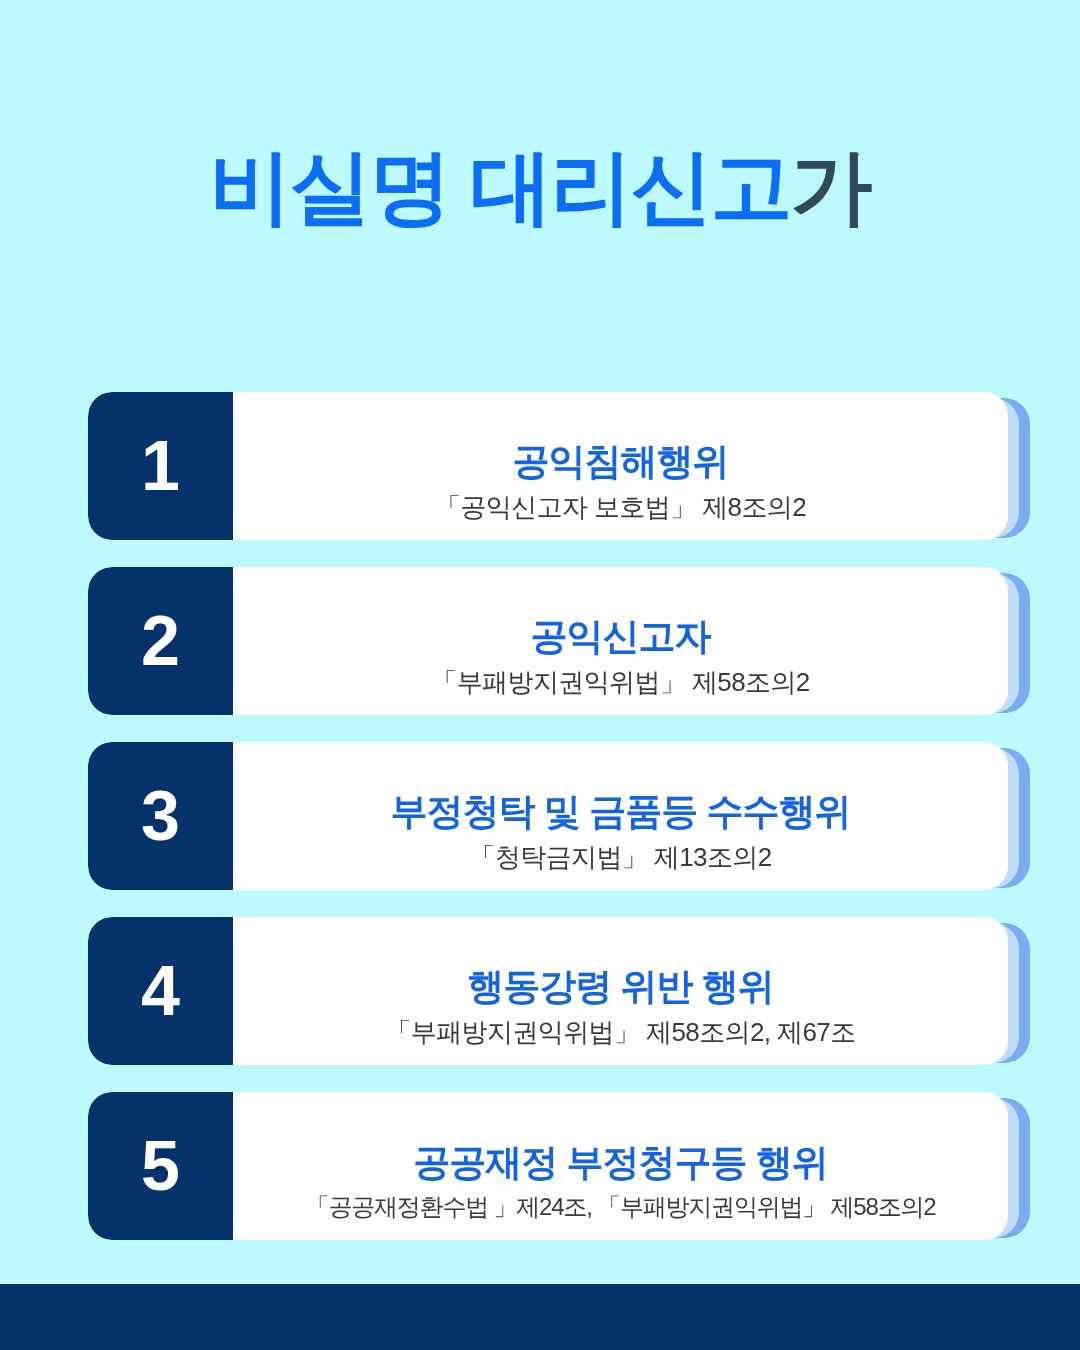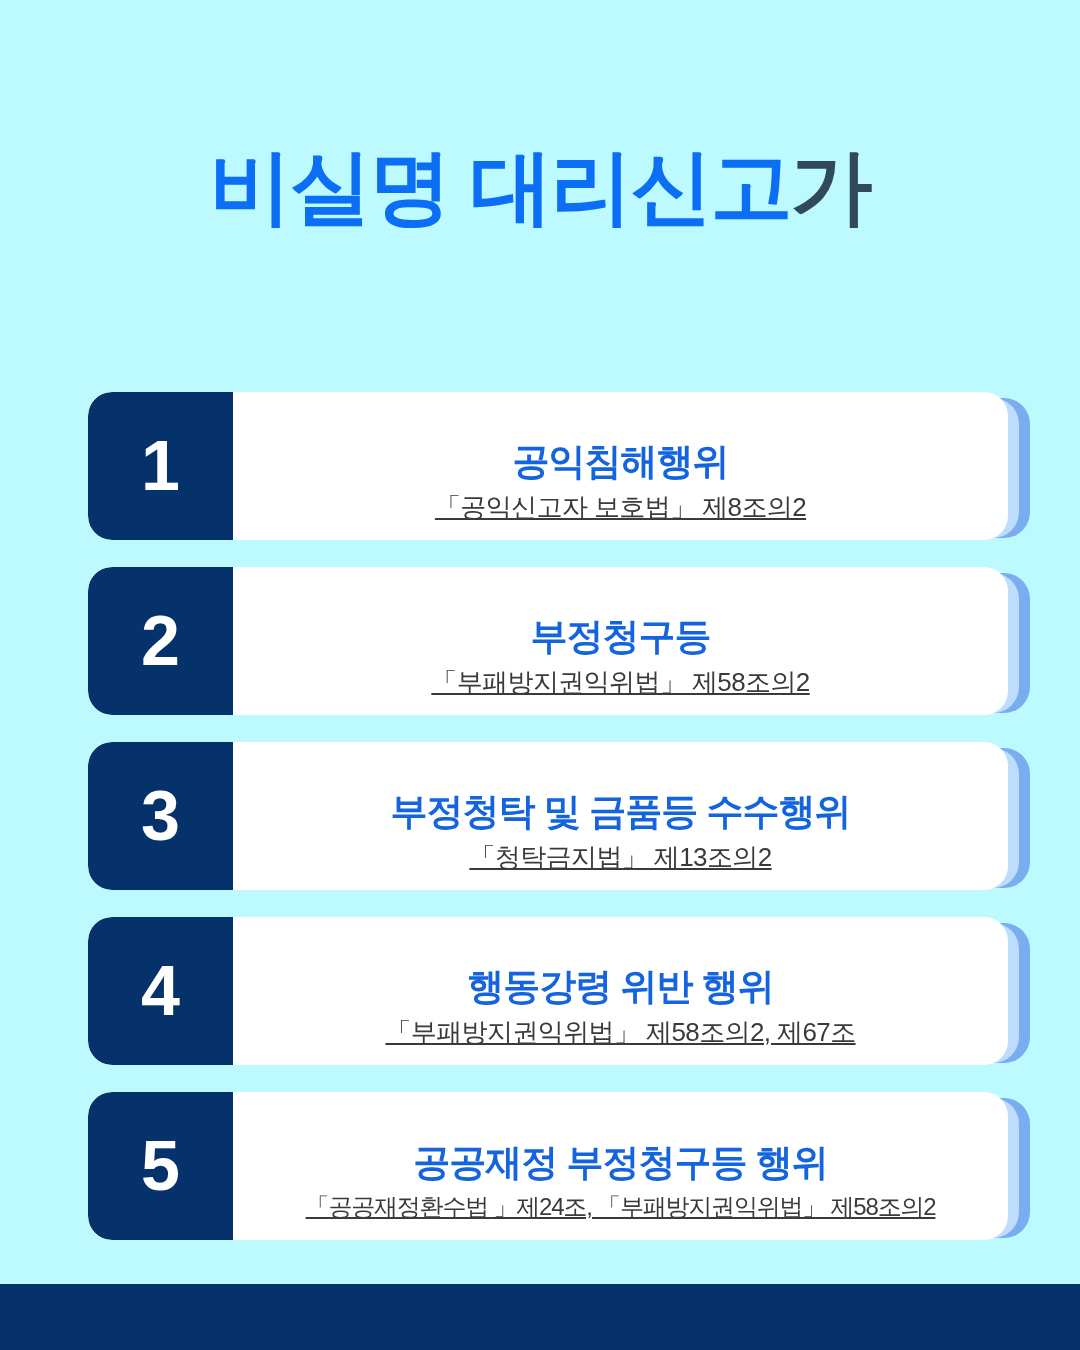--- a/index.html
+++ b/index.html
@@ -135,21 +135,20 @@
     margin-bottom: 9px;
   }
 
   .row-sub {
     color: #3a3a3a;
     font-size: 26px;
     font-weight: 400;
     letter-spacing: -0.6px;
     line-height: 1.2;
     white-space: nowrap;
-    text-decoration: underline;
   }
   .row-sub.compact {
     font-size: 24px;
     letter-spacing: -1.2px;
   }
 
   
   .footer-bar {
     position: absolute;
     left: 0;
@@ -181,21 +180,21 @@
         </div>
       </div>
     </div>
 
     <div class="row">
       <div class="row-shadow-far"></div>
       <div class="row-shadow-near"></div>
       <div class="row-card">
         <div class="row-badge">2</div>
         <div class="row-body">
-          <div class="row-heading">부정청구등</div>
+          <div class="row-heading">공익신고자</div>
           <div class="row-sub">「부패방지권익위법」 제58조의2</div>
         </div>
       </div>
     </div>
 
     <div class="row">
       <div class="row-shadow-far"></div>
       <div class="row-shadow-near"></div>
       <div class="row-card">
         <div class="row-badge">3</div>

